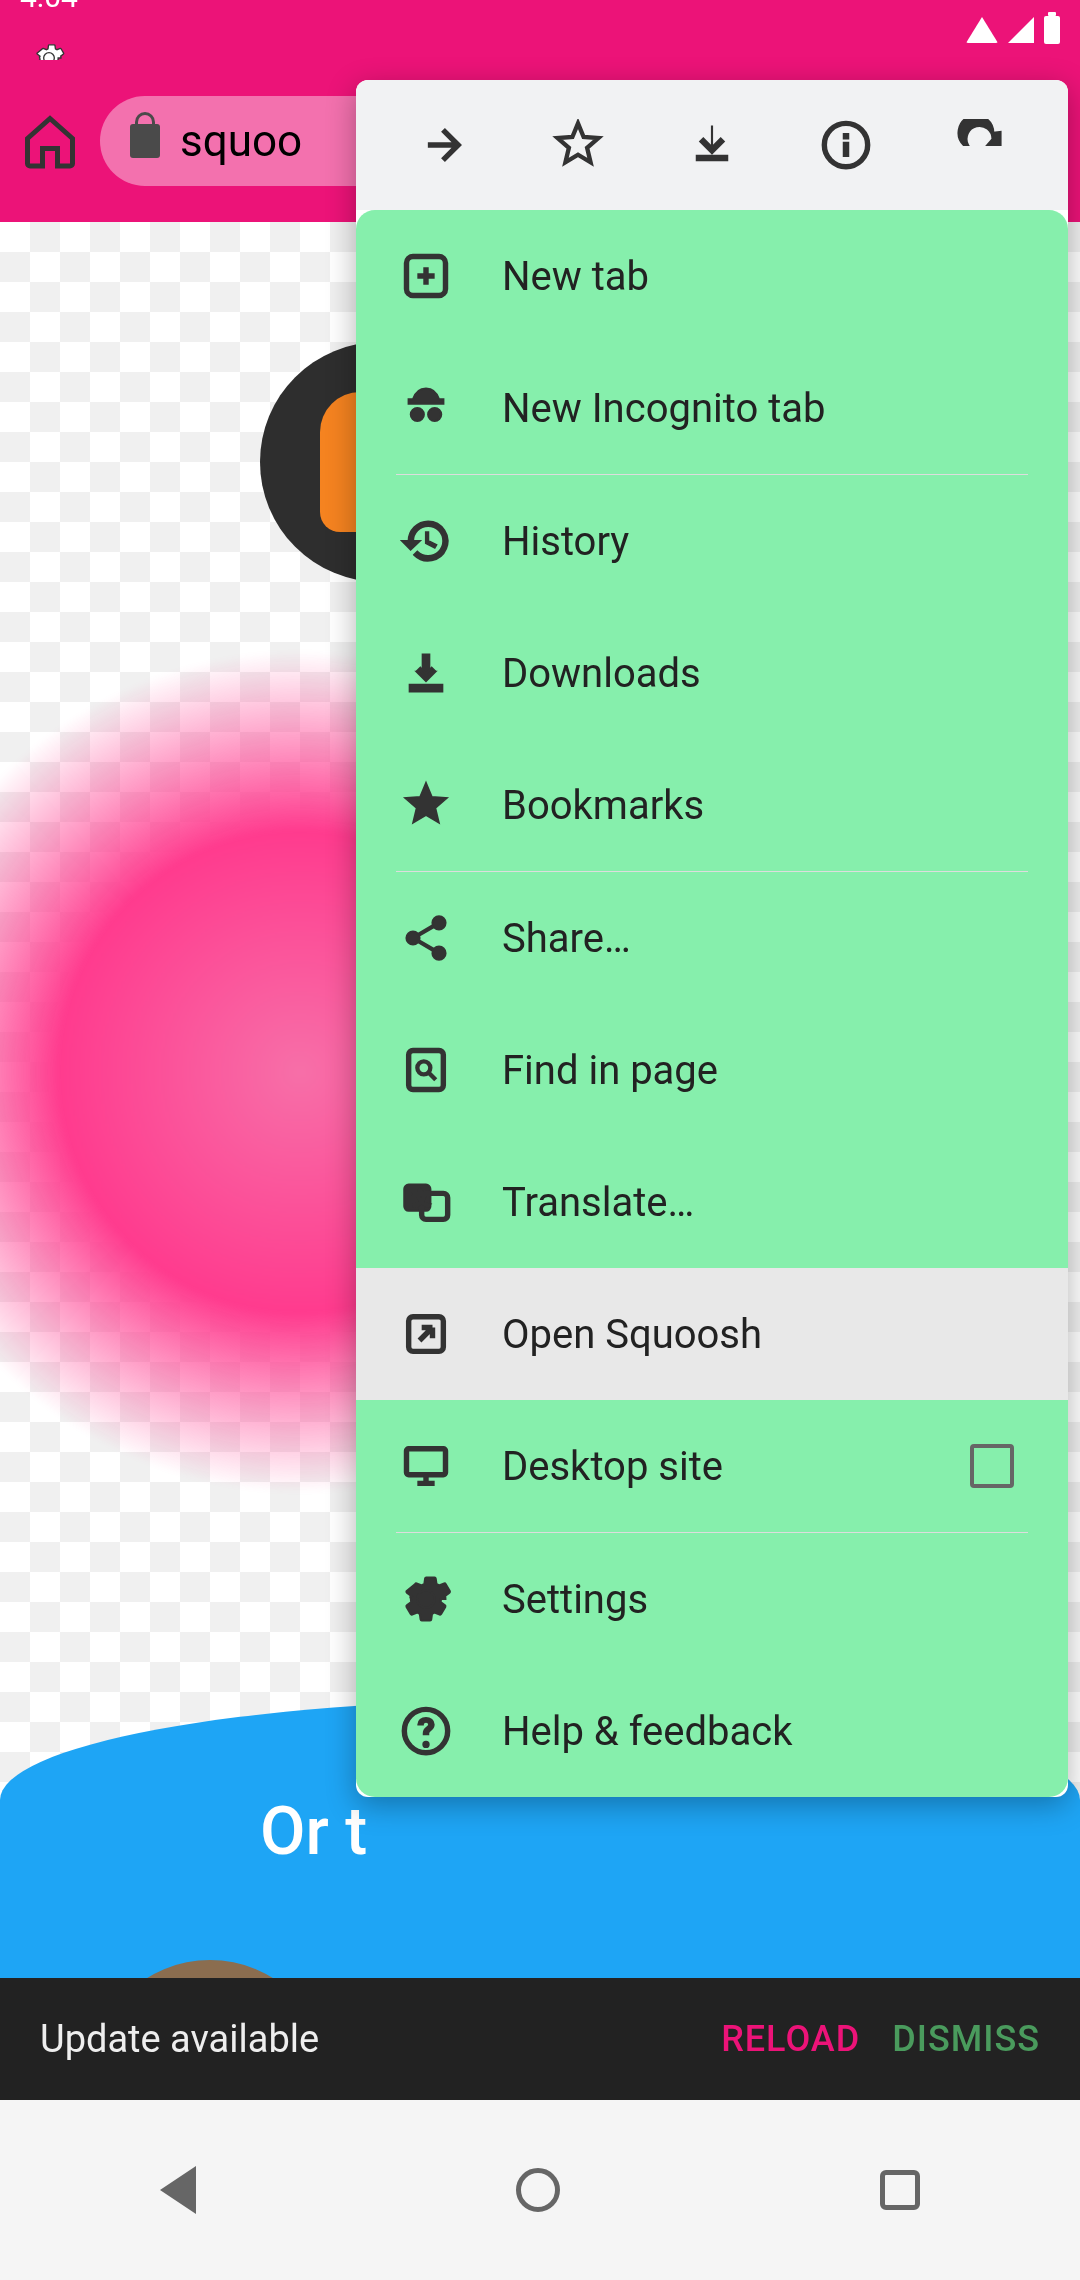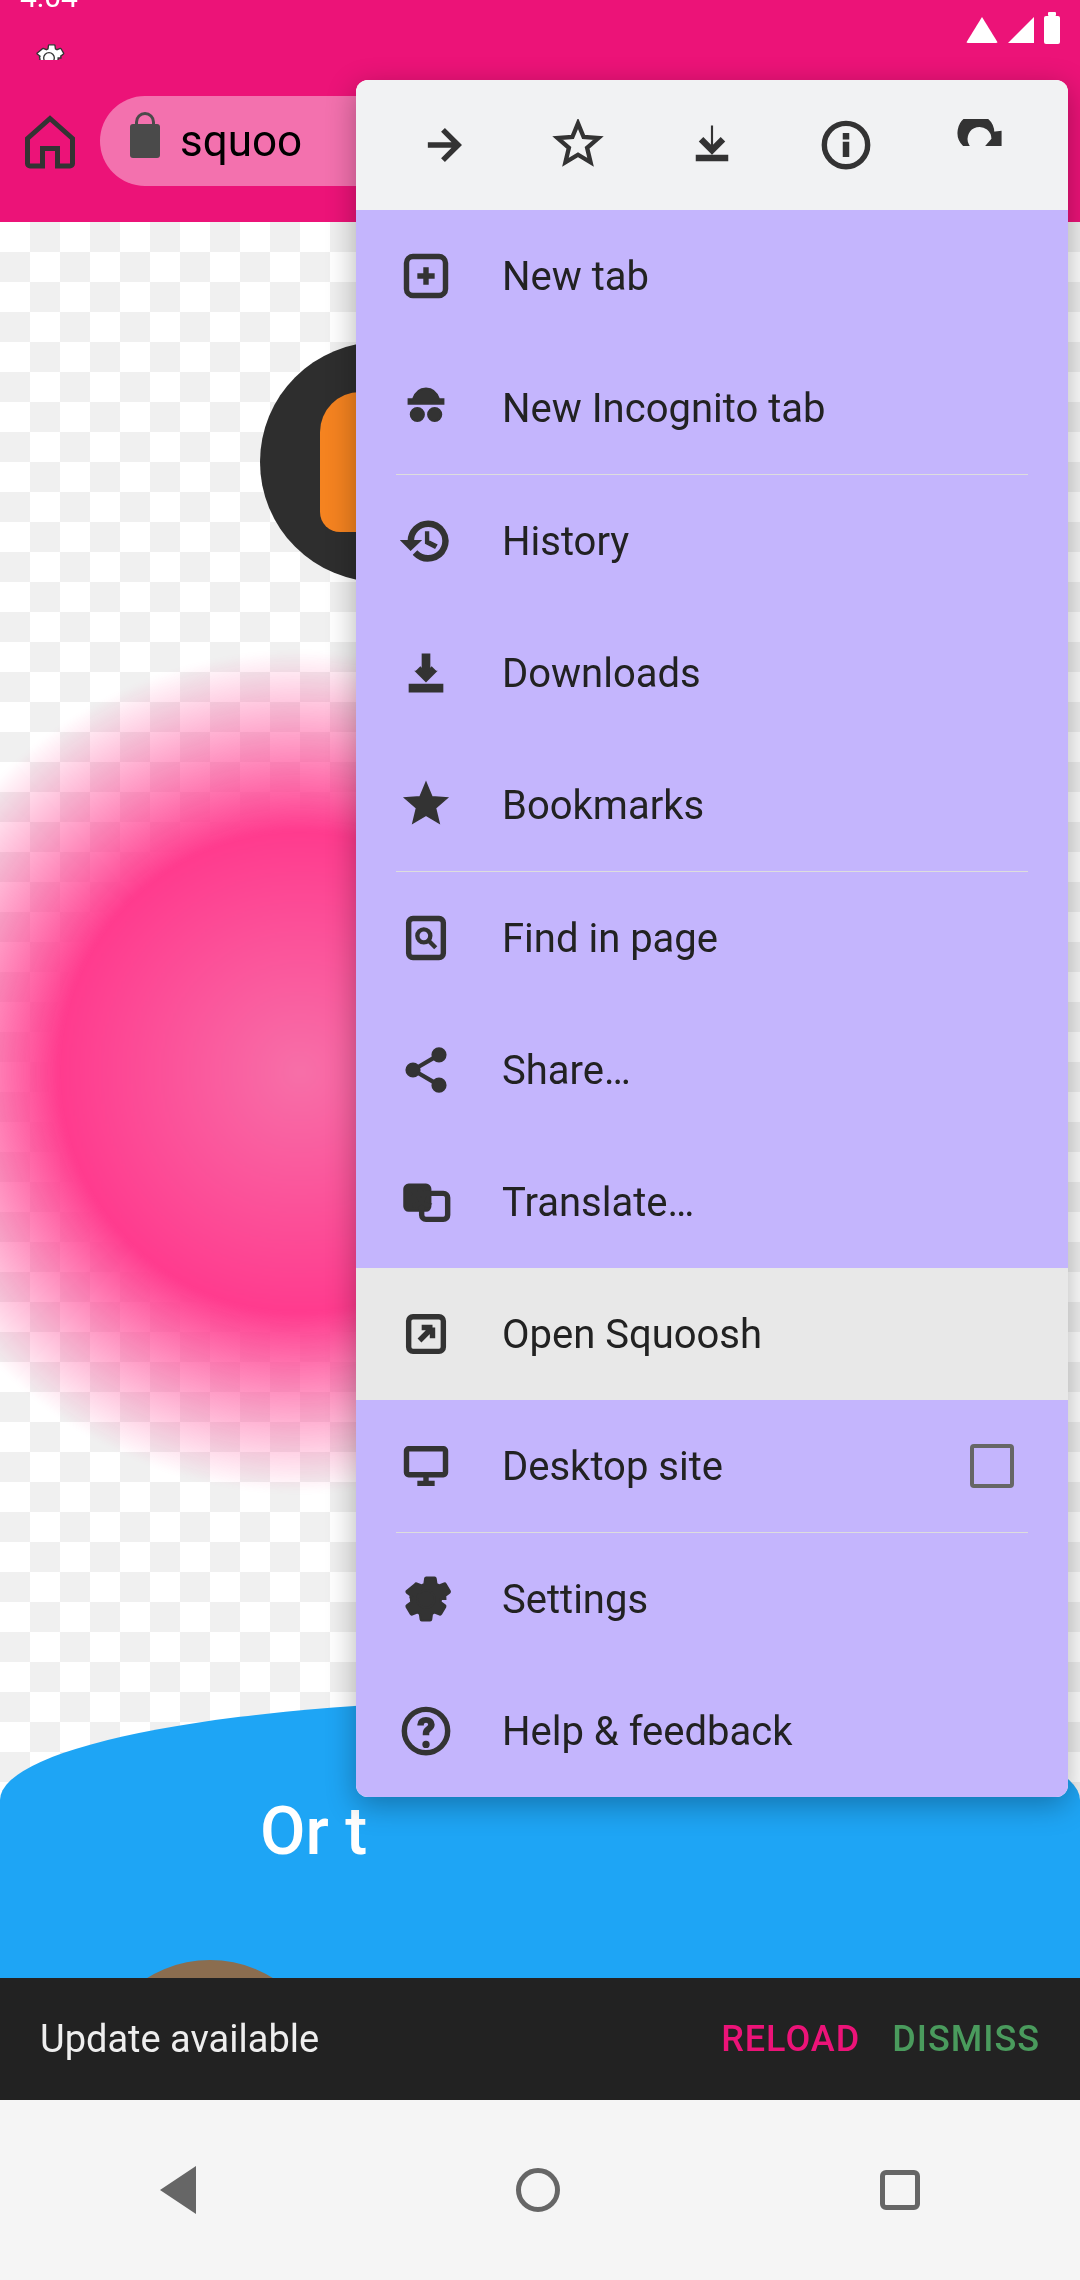--- a/index.html
+++ b/index.html
@@ -307,21 +307,22 @@
     
     .top-action {
       width: 80px;
       height: 80px;
       display: flex;
       align-items: center;
       justify-content: center;
     }
     
     .menu-list {
-      background: #c4b5fd;
+      background: #86efac;
+      border-radius: 19px;
     }
     
     .menu-item {
       height: 132px;
       display: flex;
       align-items: center;
       padding: 0 44px;
       gap: 50px;
     }
     
@@ -492,38 +493,38 @@
       </span>
       <span class="menu-label">Bookmarks</span>
     </div>
 
 
     <div class="menu-divider"></div>
 
     <div class="menu-item">
       <span class="menu-icon">
         <svg viewBox="0 0 24 24">
-            <rect x="4" y="3" width="16" height="18" rx="2" fill="none" stroke="#333" stroke-width="2.5"></rect>
-            <circle cx="11" cy="11" r="3" fill="none" stroke="#333" stroke-width="2"></circle>
-            <path stroke="#333" stroke-width="2" d="M13.5 13.5l3 3"></path>
-          </svg>
-      </span>
-      <span class="menu-label">Find in page</span>
-    </div>
-
-    <div class="menu-item">
-      <span class="menu-icon">
-        <svg viewBox="0 0 24 24">
             <circle cx="18" cy="5" r="3" fill="#333"></circle>
             <circle cx="6" cy="12" r="3" fill="#333"></circle>
             <circle cx="18" cy="19" r="3" fill="#333"></circle>
             <path stroke="#333" stroke-width="2" d="M8.6 10.5l6.8-4M8.6 13.5l6.8 4"></path>
           </svg>
       </span>
       <span class="menu-label">Share…</span>
+    </div>
+
+    <div class="menu-item">
+      <span class="menu-icon">
+        <svg viewBox="0 0 24 24">
+            <rect x="4" y="3" width="16" height="18" rx="2" fill="none" stroke="#333" stroke-width="2.5"></rect>
+            <circle cx="11" cy="11" r="3" fill="none" stroke="#333" stroke-width="2"></circle>
+            <path stroke="#333" stroke-width="2" d="M13.5 13.5l3 3"></path>
+          </svg>
+      </span>
+      <span class="menu-label">Find in page</span>
     </div>
 
     <div class="menu-item">
       <span class="menu-icon">
         <svg viewBox="0 0 24 24">
             <rect x="2" y="4" width="12" height="12" rx="2" fill="#333"></rect>
             <rect x="10" y="8" width="12" height="12" rx="2" fill="none" stroke="#333" stroke-width="2.5"></rect>
             <text x="6" y="13" fill="#fff" font-size="8" font-weight="bold">文</text>
           </svg>
       </span>

